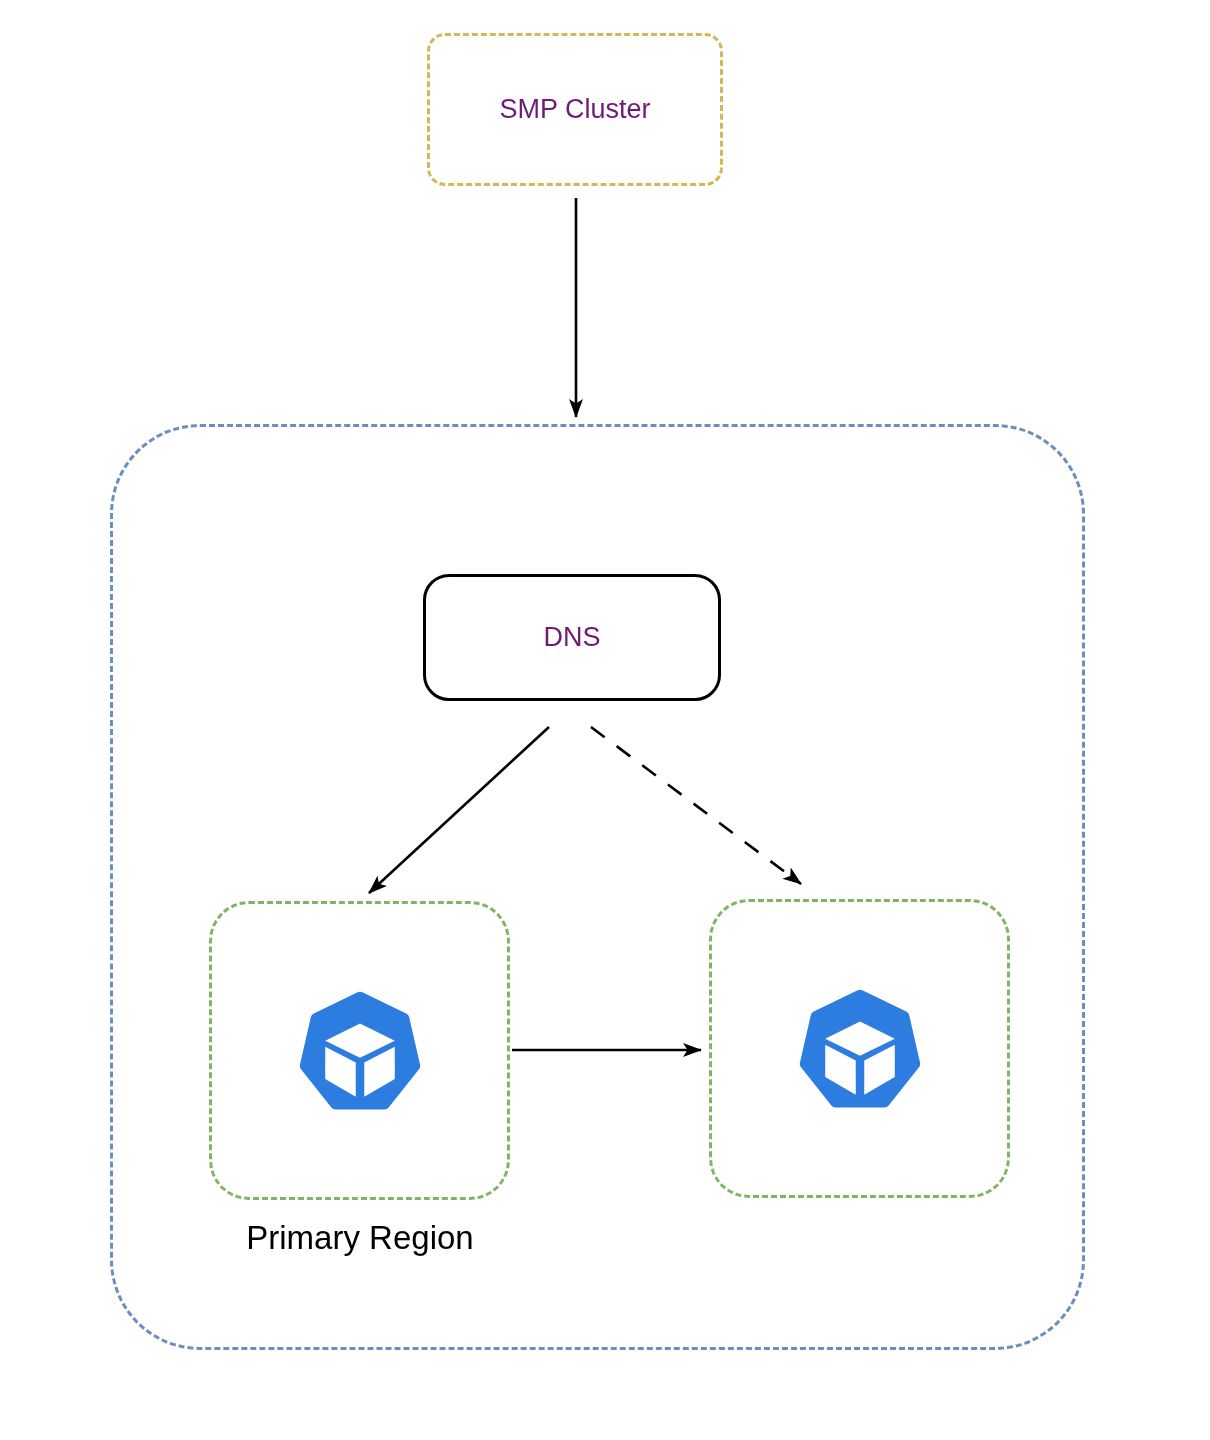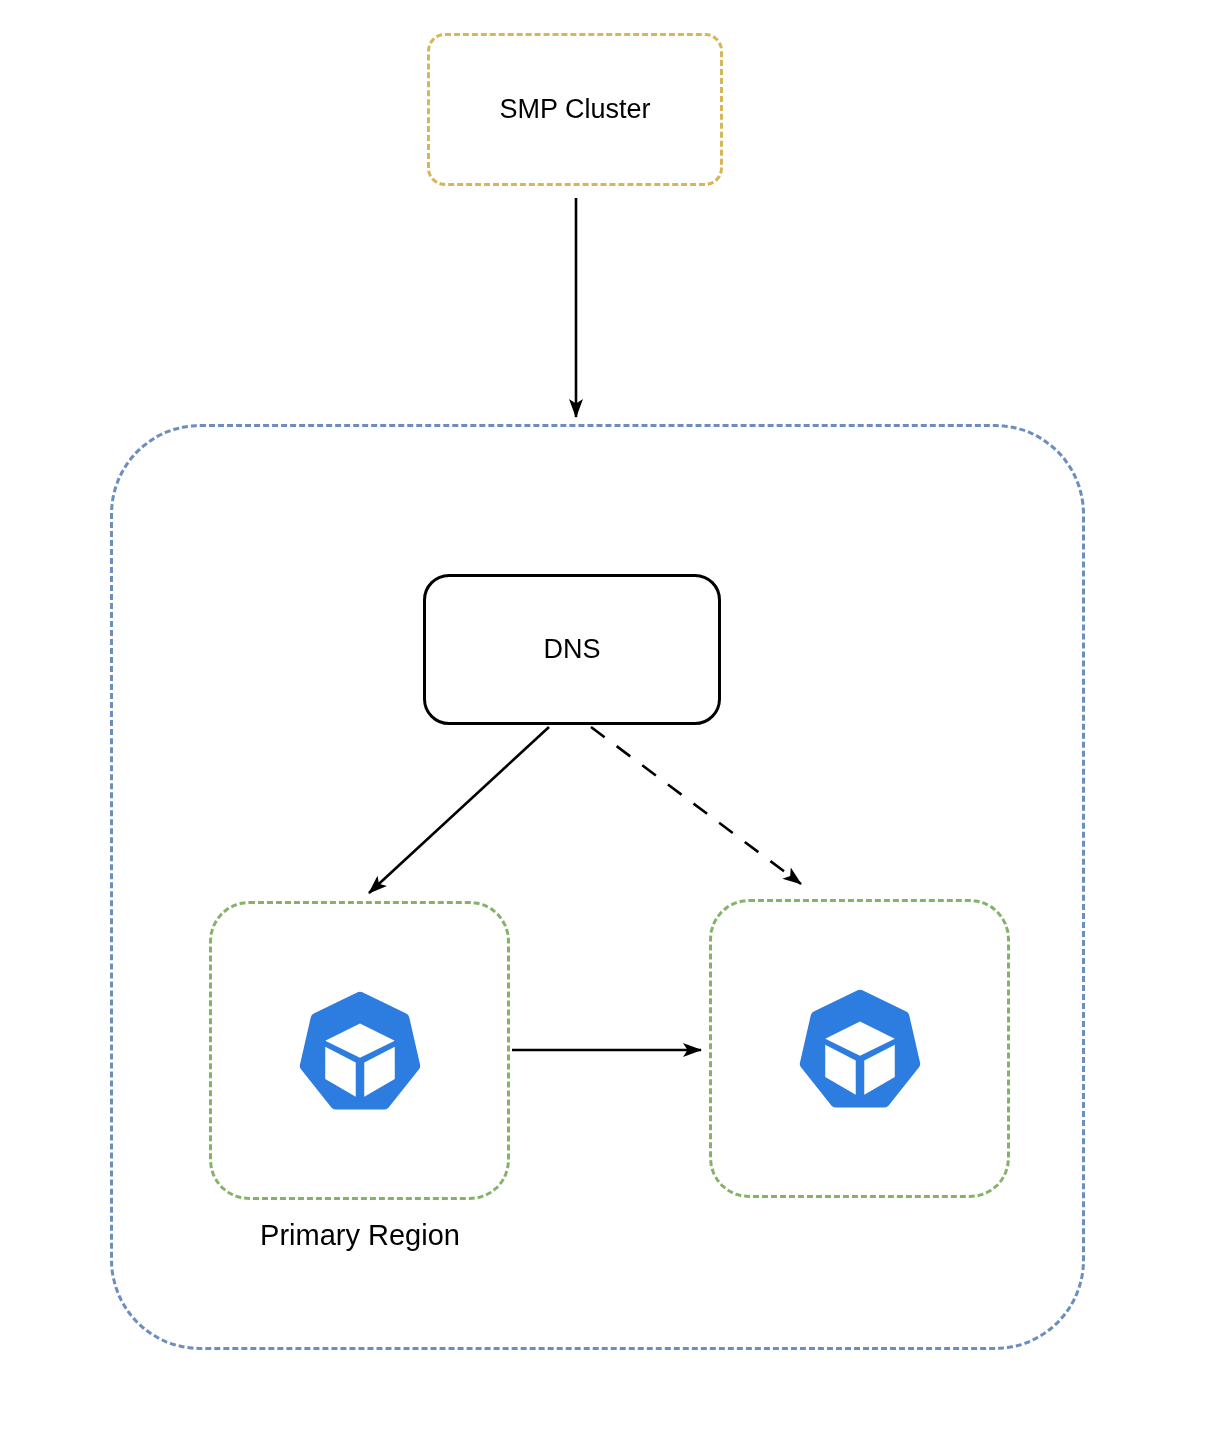--- a/index.html
+++ b/index.html
@@ -19,54 +19,54 @@
     position: absolute;
     background: #ffffff;
     display: flex;
     align-items: center;
     justify-content: center;
     box-sizing: border-box;
     color: #000000;
   }
   .node-label {
     font-size: 27px;
-    color: #000000;
+    color: #701a75;
     text-align: right;
   }
   #smp-box {
     left: 427px; top: 33px;
     width: 296px; height: 153px;
     border: 3px dashed #D6B656;
     border-radius: 18px;
   }
   #outer-container {
     left: 110px; top: 424px;
     width: 975px; height: 926px;
     border: 3px dashed #6C8EBF;
     border-radius: 90px;
     background: transparent;
   }
   #dns-box {
     left: 423px; top: 574px;
-    width: 298px; height: 151px;
+    width: 298px; height: 127px;
     border: 3px solid #000000;
     border-radius: 26px;
   }
   .region-box {
     width: 301px; height: 299px;
     border: 3px dashed #82B366;
     border-radius: 40px;
   }
   #primary-box  { left: 209px; top: 901px; }
   #secondary-box{ left: 709px; top: 899px; }
   .region-label {
     position: absolute;
     width: 400px;
     text-align: center;
-    font-size: 29px;
+    font-size: 33px;
     color: #000000;
   }
   #primary-label   { left: 160px; top: 1219px; }
   #secondary-label { left: 660px; top: 1219px; }
   .cluster-icon { width: 122px; height: 122px; }
   #edge-layer {
     position: absolute;
     left: 0; top: 0;
     width: 1210px; height: 1440px;
     pointer-events: none;

